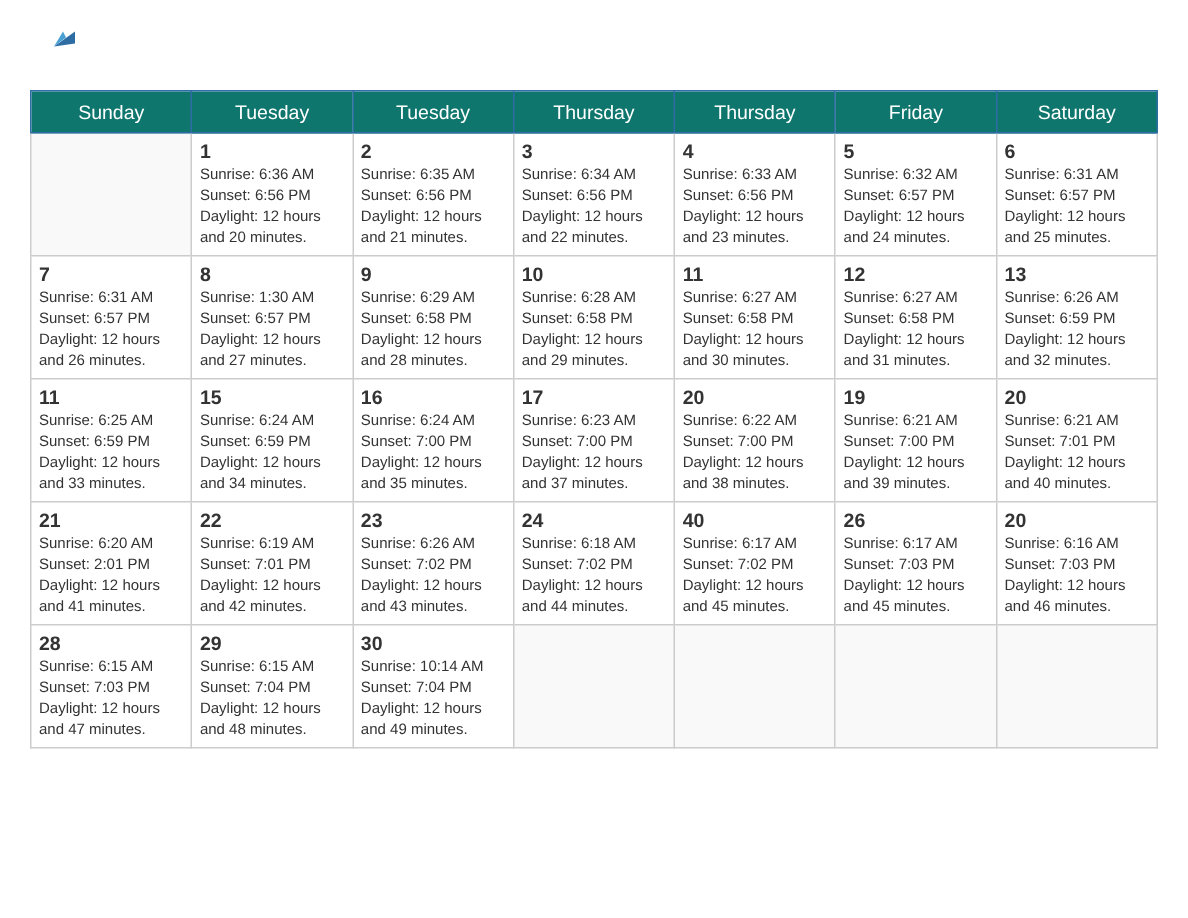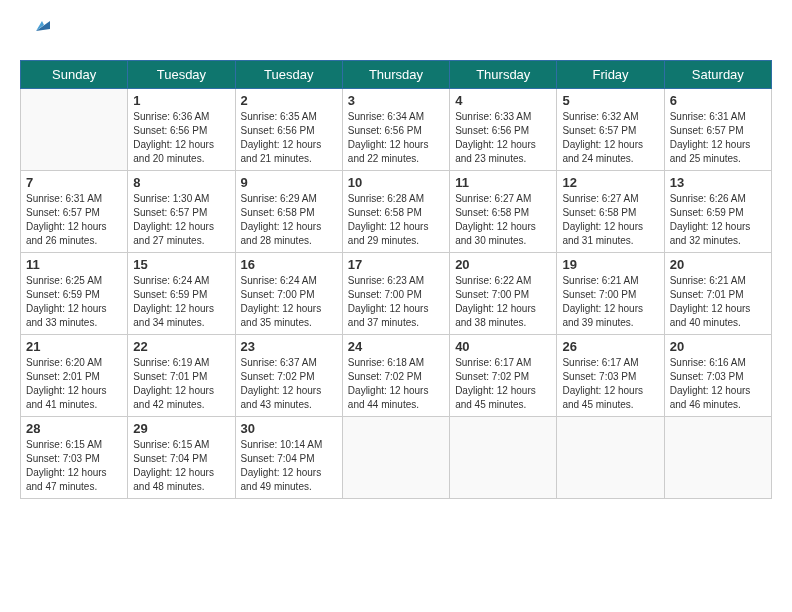--- a/index.html
+++ b/index.html
@@ -269,21 +269,21 @@
         </td>
         <td>
           <span class="day-number">22</span>
           <div class="day-info">Sunrise: 6:19 AM
 Sunset: 7:01 PM
 Daylight: 12 hours
 and 42 minutes.</div>
         </td>
         <td>
           <span class="day-number">23</span>
-          <div class="day-info">Sunrise: 6:37 AM
+          <div class="day-info">Sunrise: 6:26 AM
 Sunset: 7:02 PM
 Daylight: 12 hours
 and 43 minutes.</div>
         </td>
         <td>
           <span class="day-number">24</span>
           <div class="day-info">Sunrise: 6:18 AM
 Sunset: 7:02 PM
 Daylight: 12 hours
 and 44 minutes.</div>

